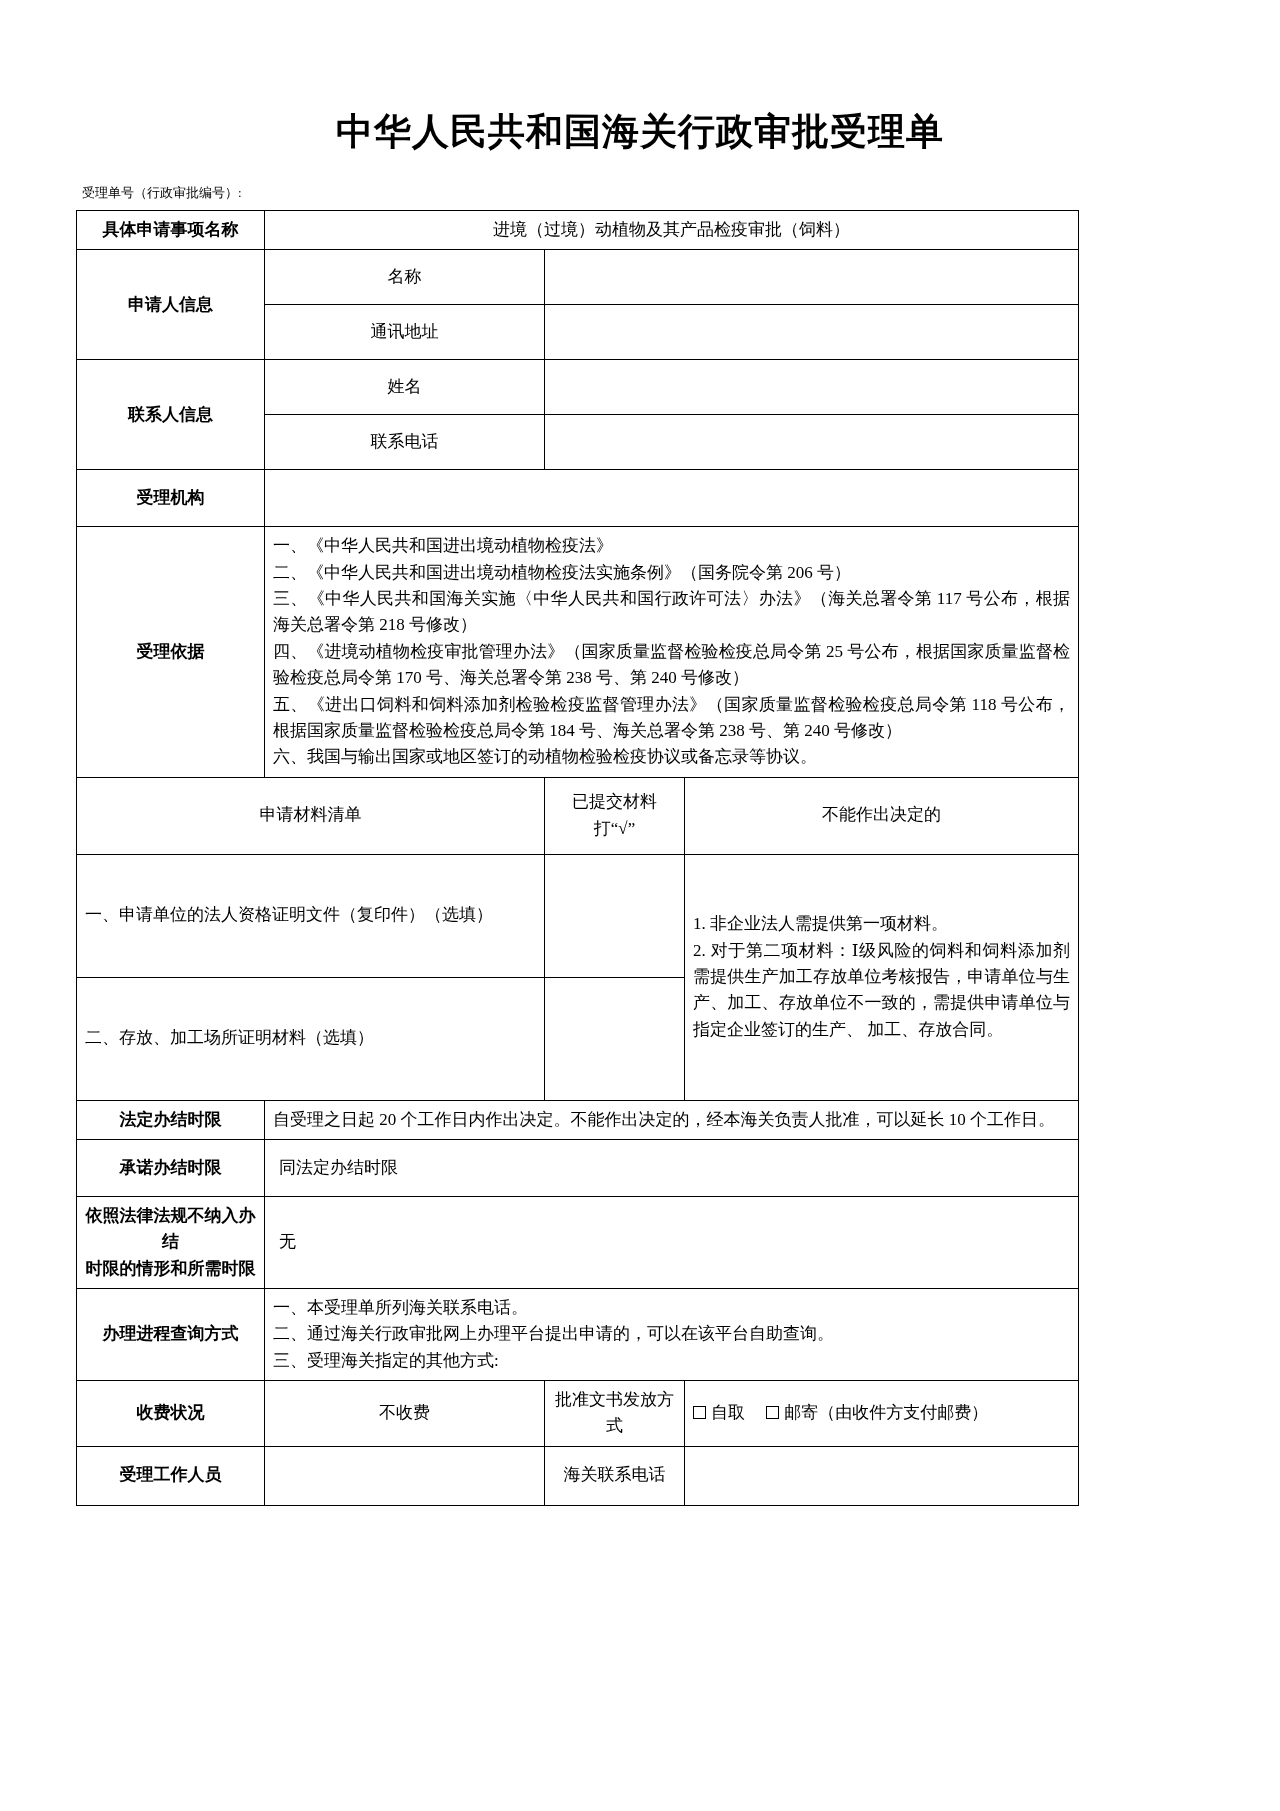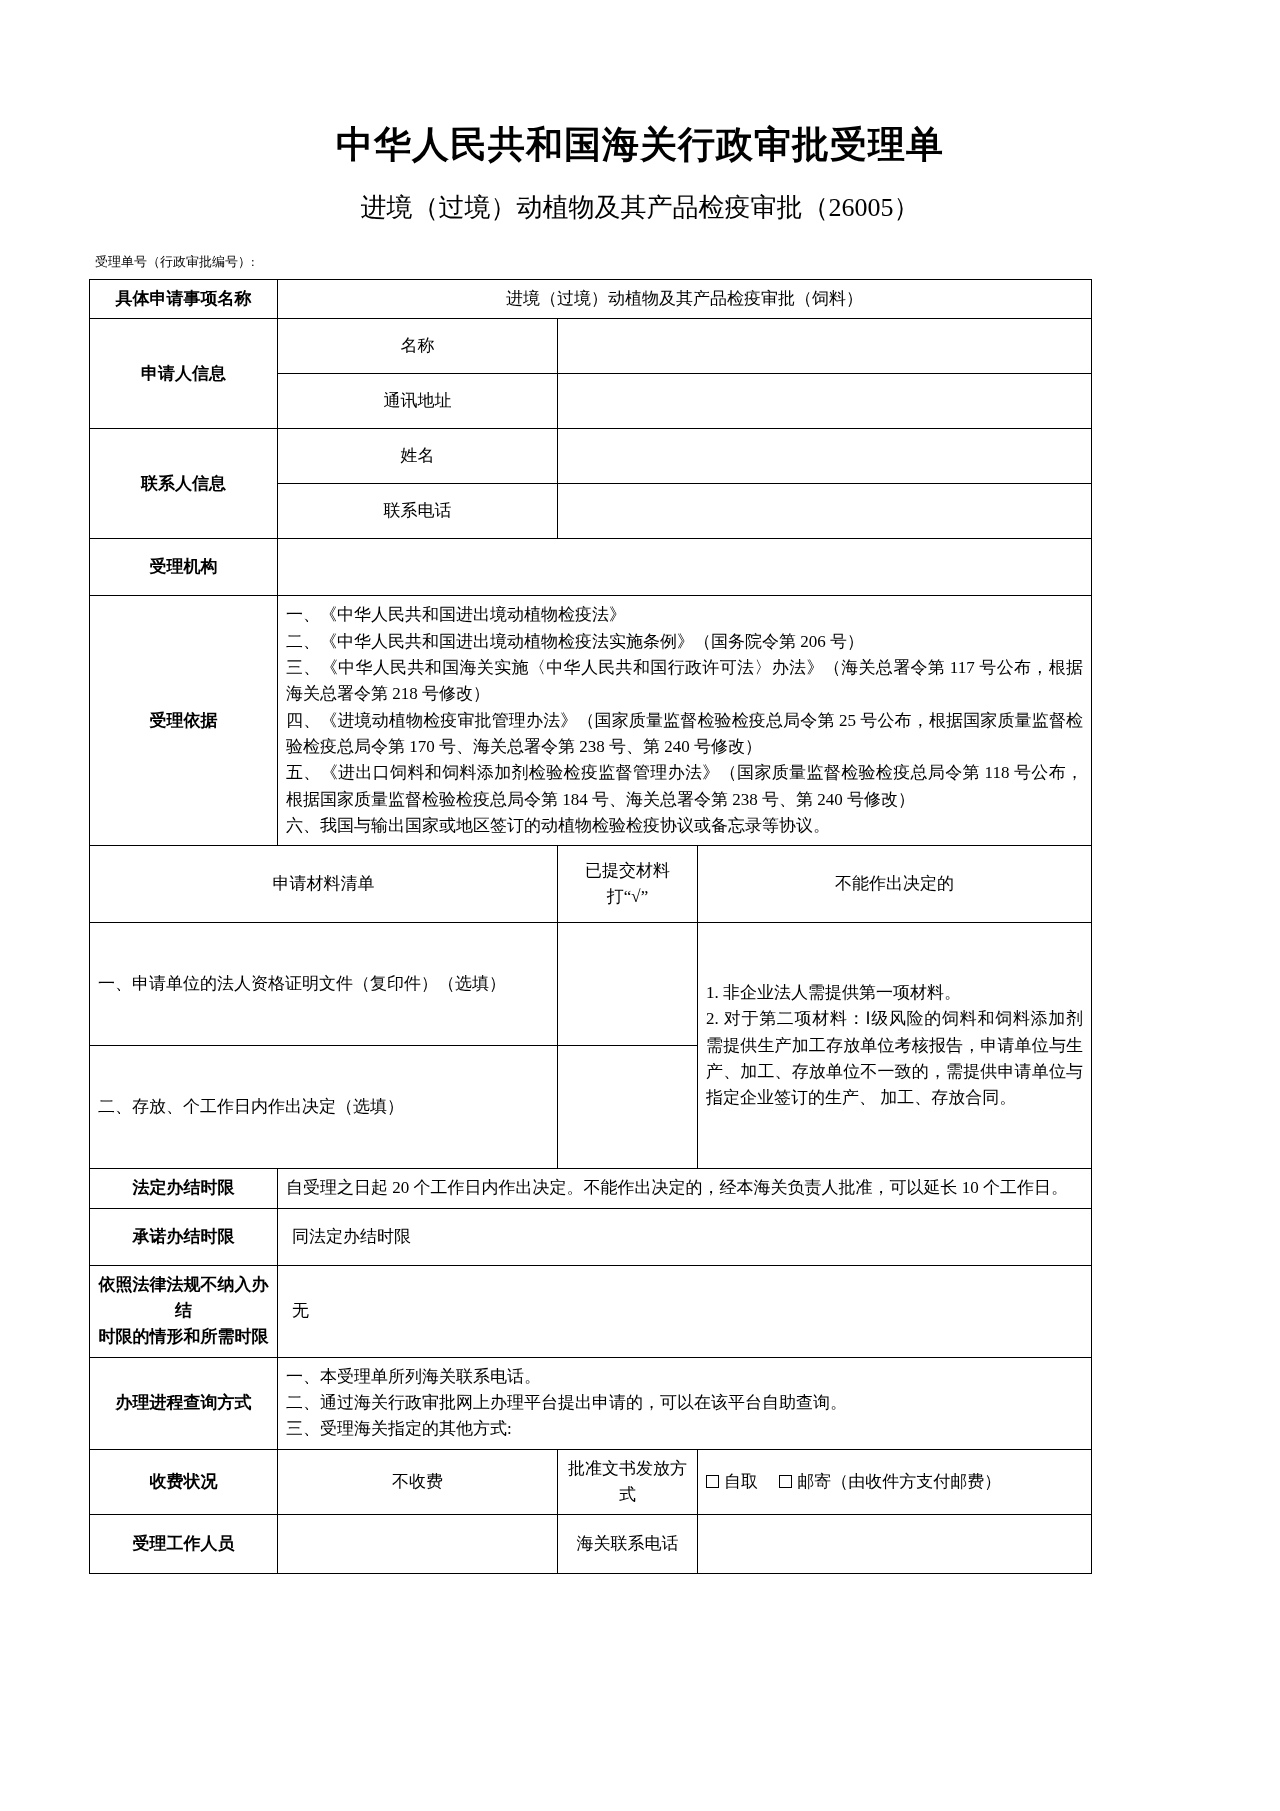--- a/index.html
+++ b/index.html
@@ -12,22 +12,21 @@
     height: 1811px;
     font-family: "Liberation Serif", "DejaVu Serif", serif;
     color: #000000;
     -webkit-font-smoothing: antialiased;
   }
   .page {
     position: relative;
     width: 1280px;
     height: 1345px;
     box-sizing: border-box;
-    padding: 13px;
-    font-family: Liberation Serif, serif;
+    padding: 0;
   }
   .doc-title {
     text-align: center;
     font-size: 37px;
     font-weight: bold;
     letter-spacing: 1px;
     margin: 0;
     padding-top: 108px;
     line-height: 1.3;
   }
@@ -139,21 +138,20 @@
     text-align: left;
     padding-left: 14px;
   }
 </style>
 </head>
 <body>
 
 <div class="page">
 
   <h1 class="doc-title">中华人民共和国海关行政审批受理单</h1>
-  <h2 class="doc-subtitle">进境（过境）动植物及其产品检疫审批（26005）</h2>
   <div class="receipt-no">受理单号（行政审批编号）:</div>
 
   <table class="form">
     <colgroup>
       <col style="width:188px">
       <col style="width:280px">
       <col style="width:140px">
       <col style="width:394px">
     </colgroup>
     <tbody>
@@ -211,21 +209,21 @@
 
       <tr>
         <td class="mat-name" colspan="2">一、申请单位的法人资格证明文件（复印件）（选填）</td>
         <td class="mat-check"></td>
         <td class="mat-req" rowspan="2">
           <p>1. 非企业法人需提供第一项材料。</p>
           <p>2. 对于第二项材料：Ⅰ级风险的饲料和饲料添加剂需提供生产加工存放单位考核报告，申请单位与生产、加工、存放单位不一致的，需提供申请单位与指定企业签订的生产、 加工、存放合同。</p>
         </td>
       </tr>
       <tr>
-        <td class="mat-name" colspan="2">二、存放、个工作日内作出决定（选填）</td>
+        <td class="mat-name" colspan="2">二、存放、加工场所证明材料（选填）</td>
         <td class="mat-check"></td>
       </tr>
 
       <tr>
         <td class="c-label">法定办结时限</td>
         <td class="multiline" colspan="3">自受理之日起 20 个工作日内作出决定。不能作出决定的，经本海关负责人批准，可以延长 10 个工作日。</td>
       </tr>
 
       <tr>
         <td class="c-label" style="height:44px">承诺办结时限</td>

